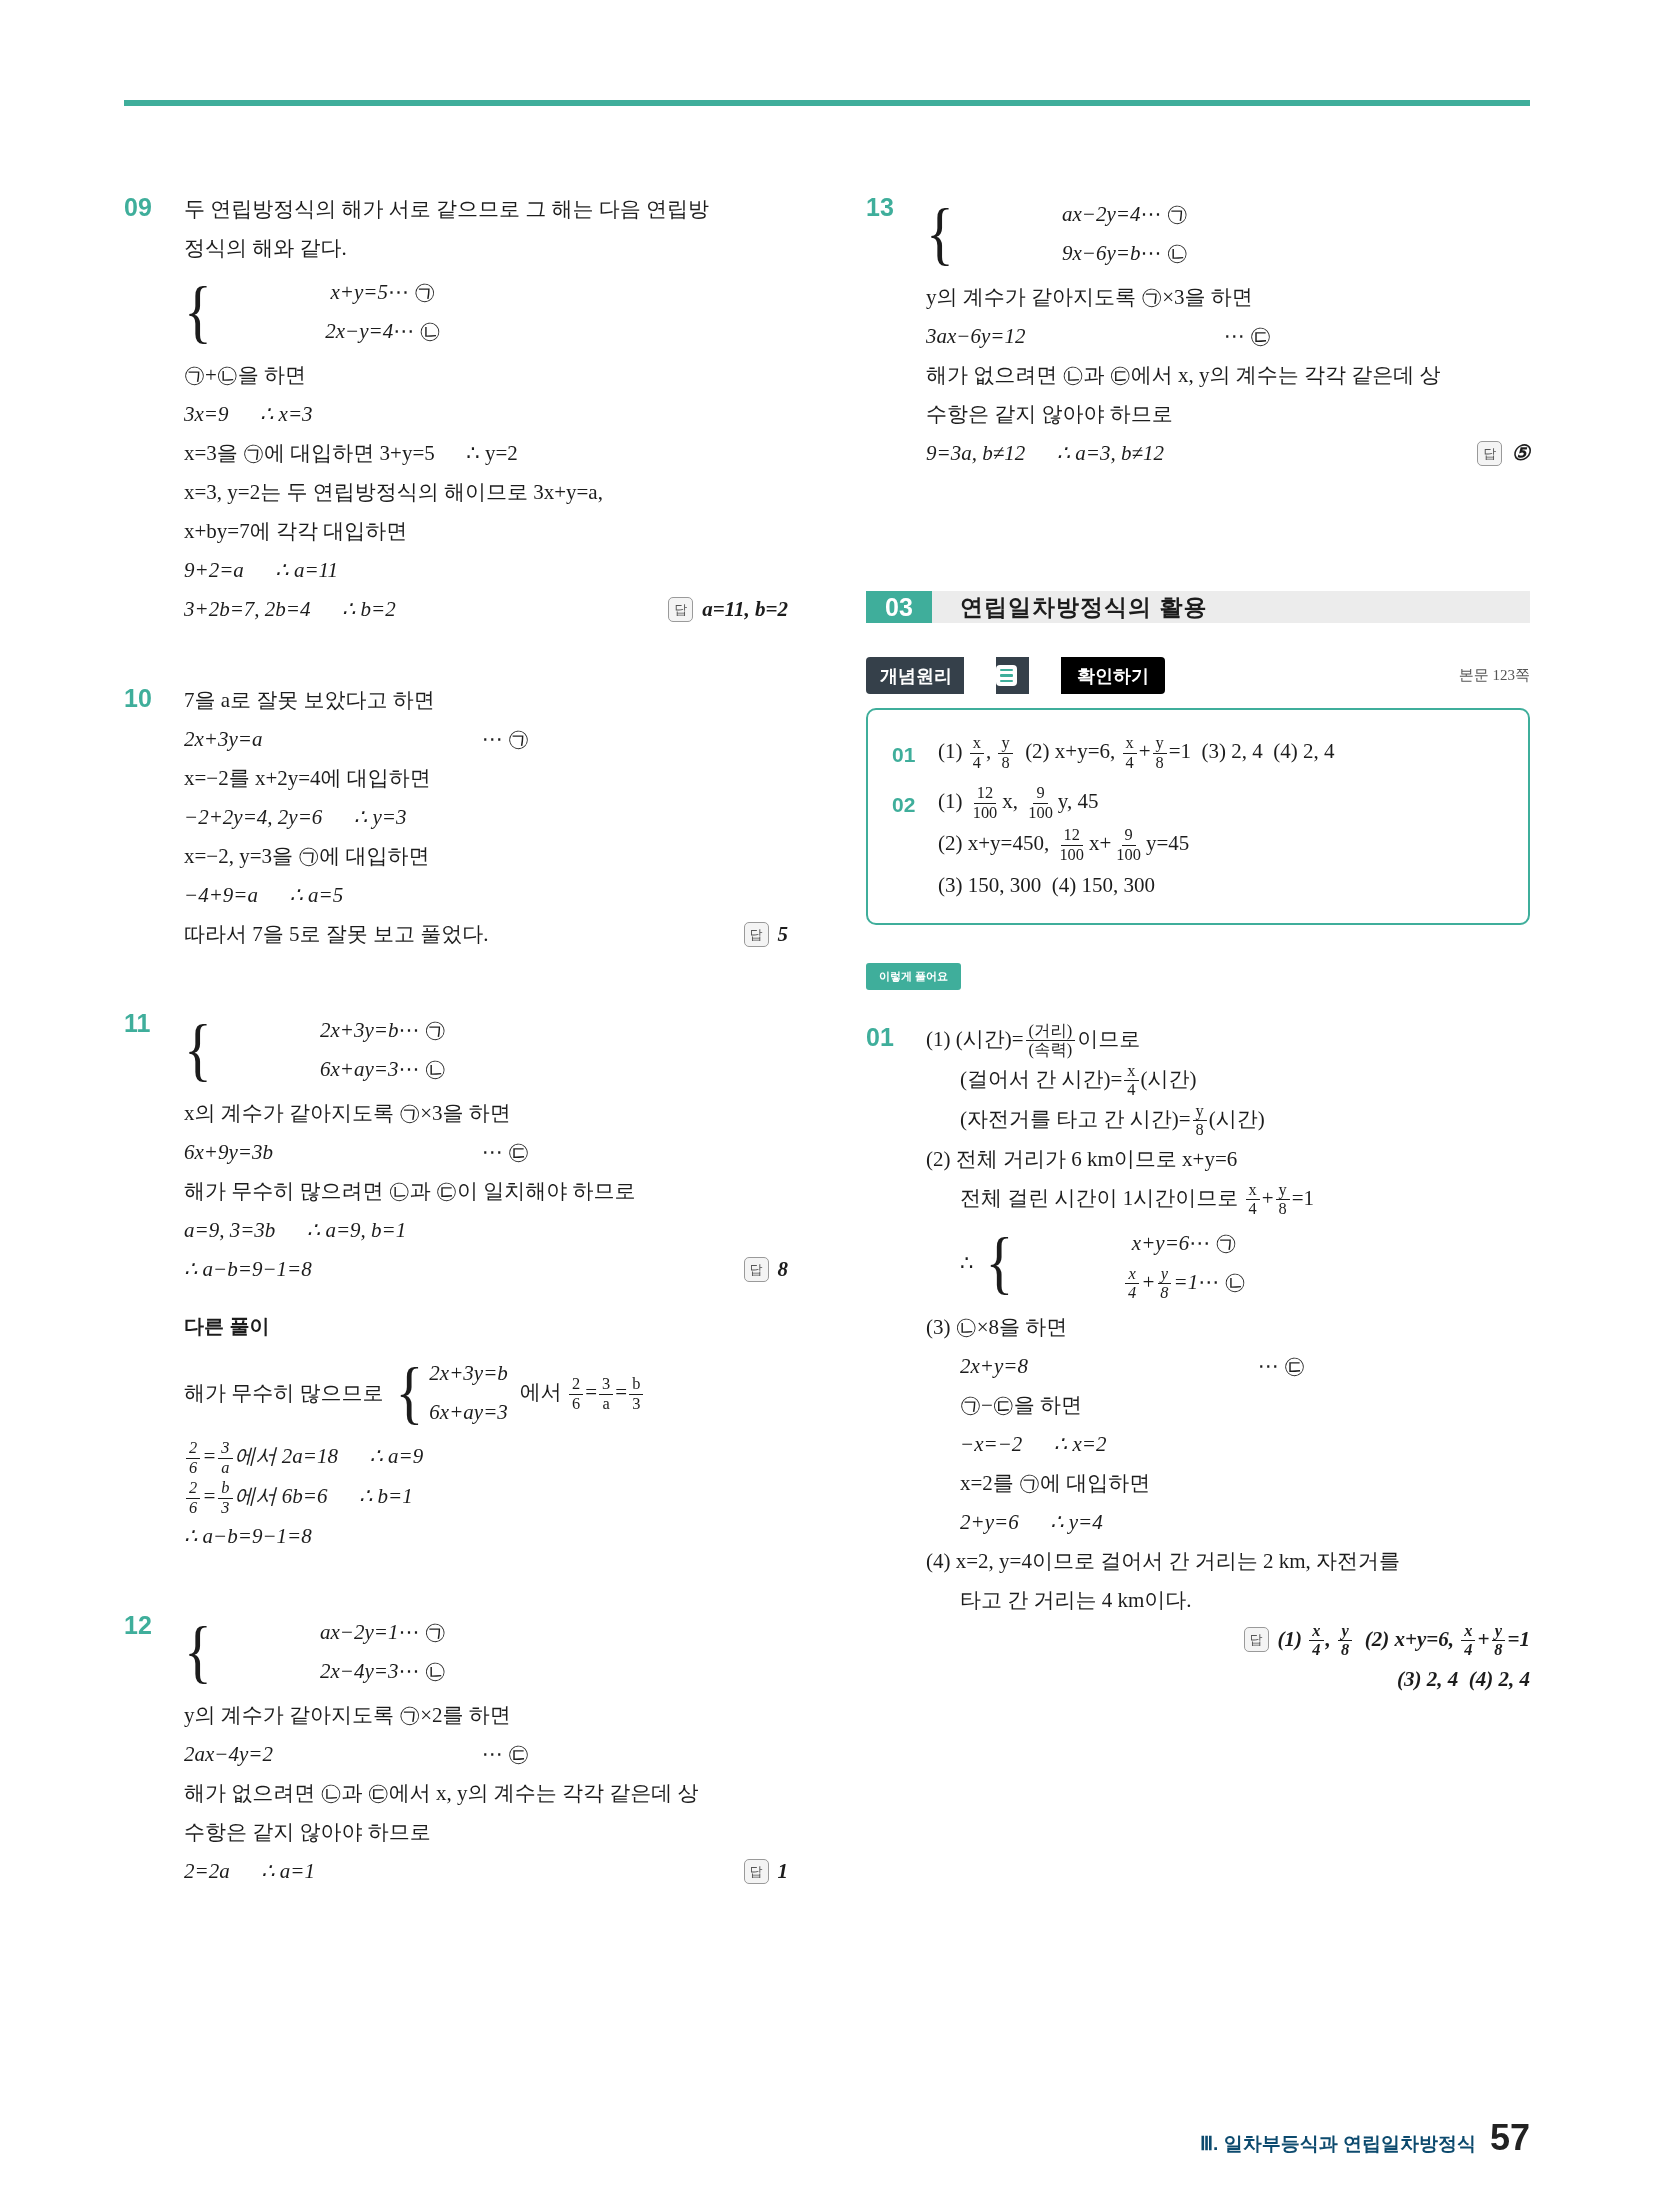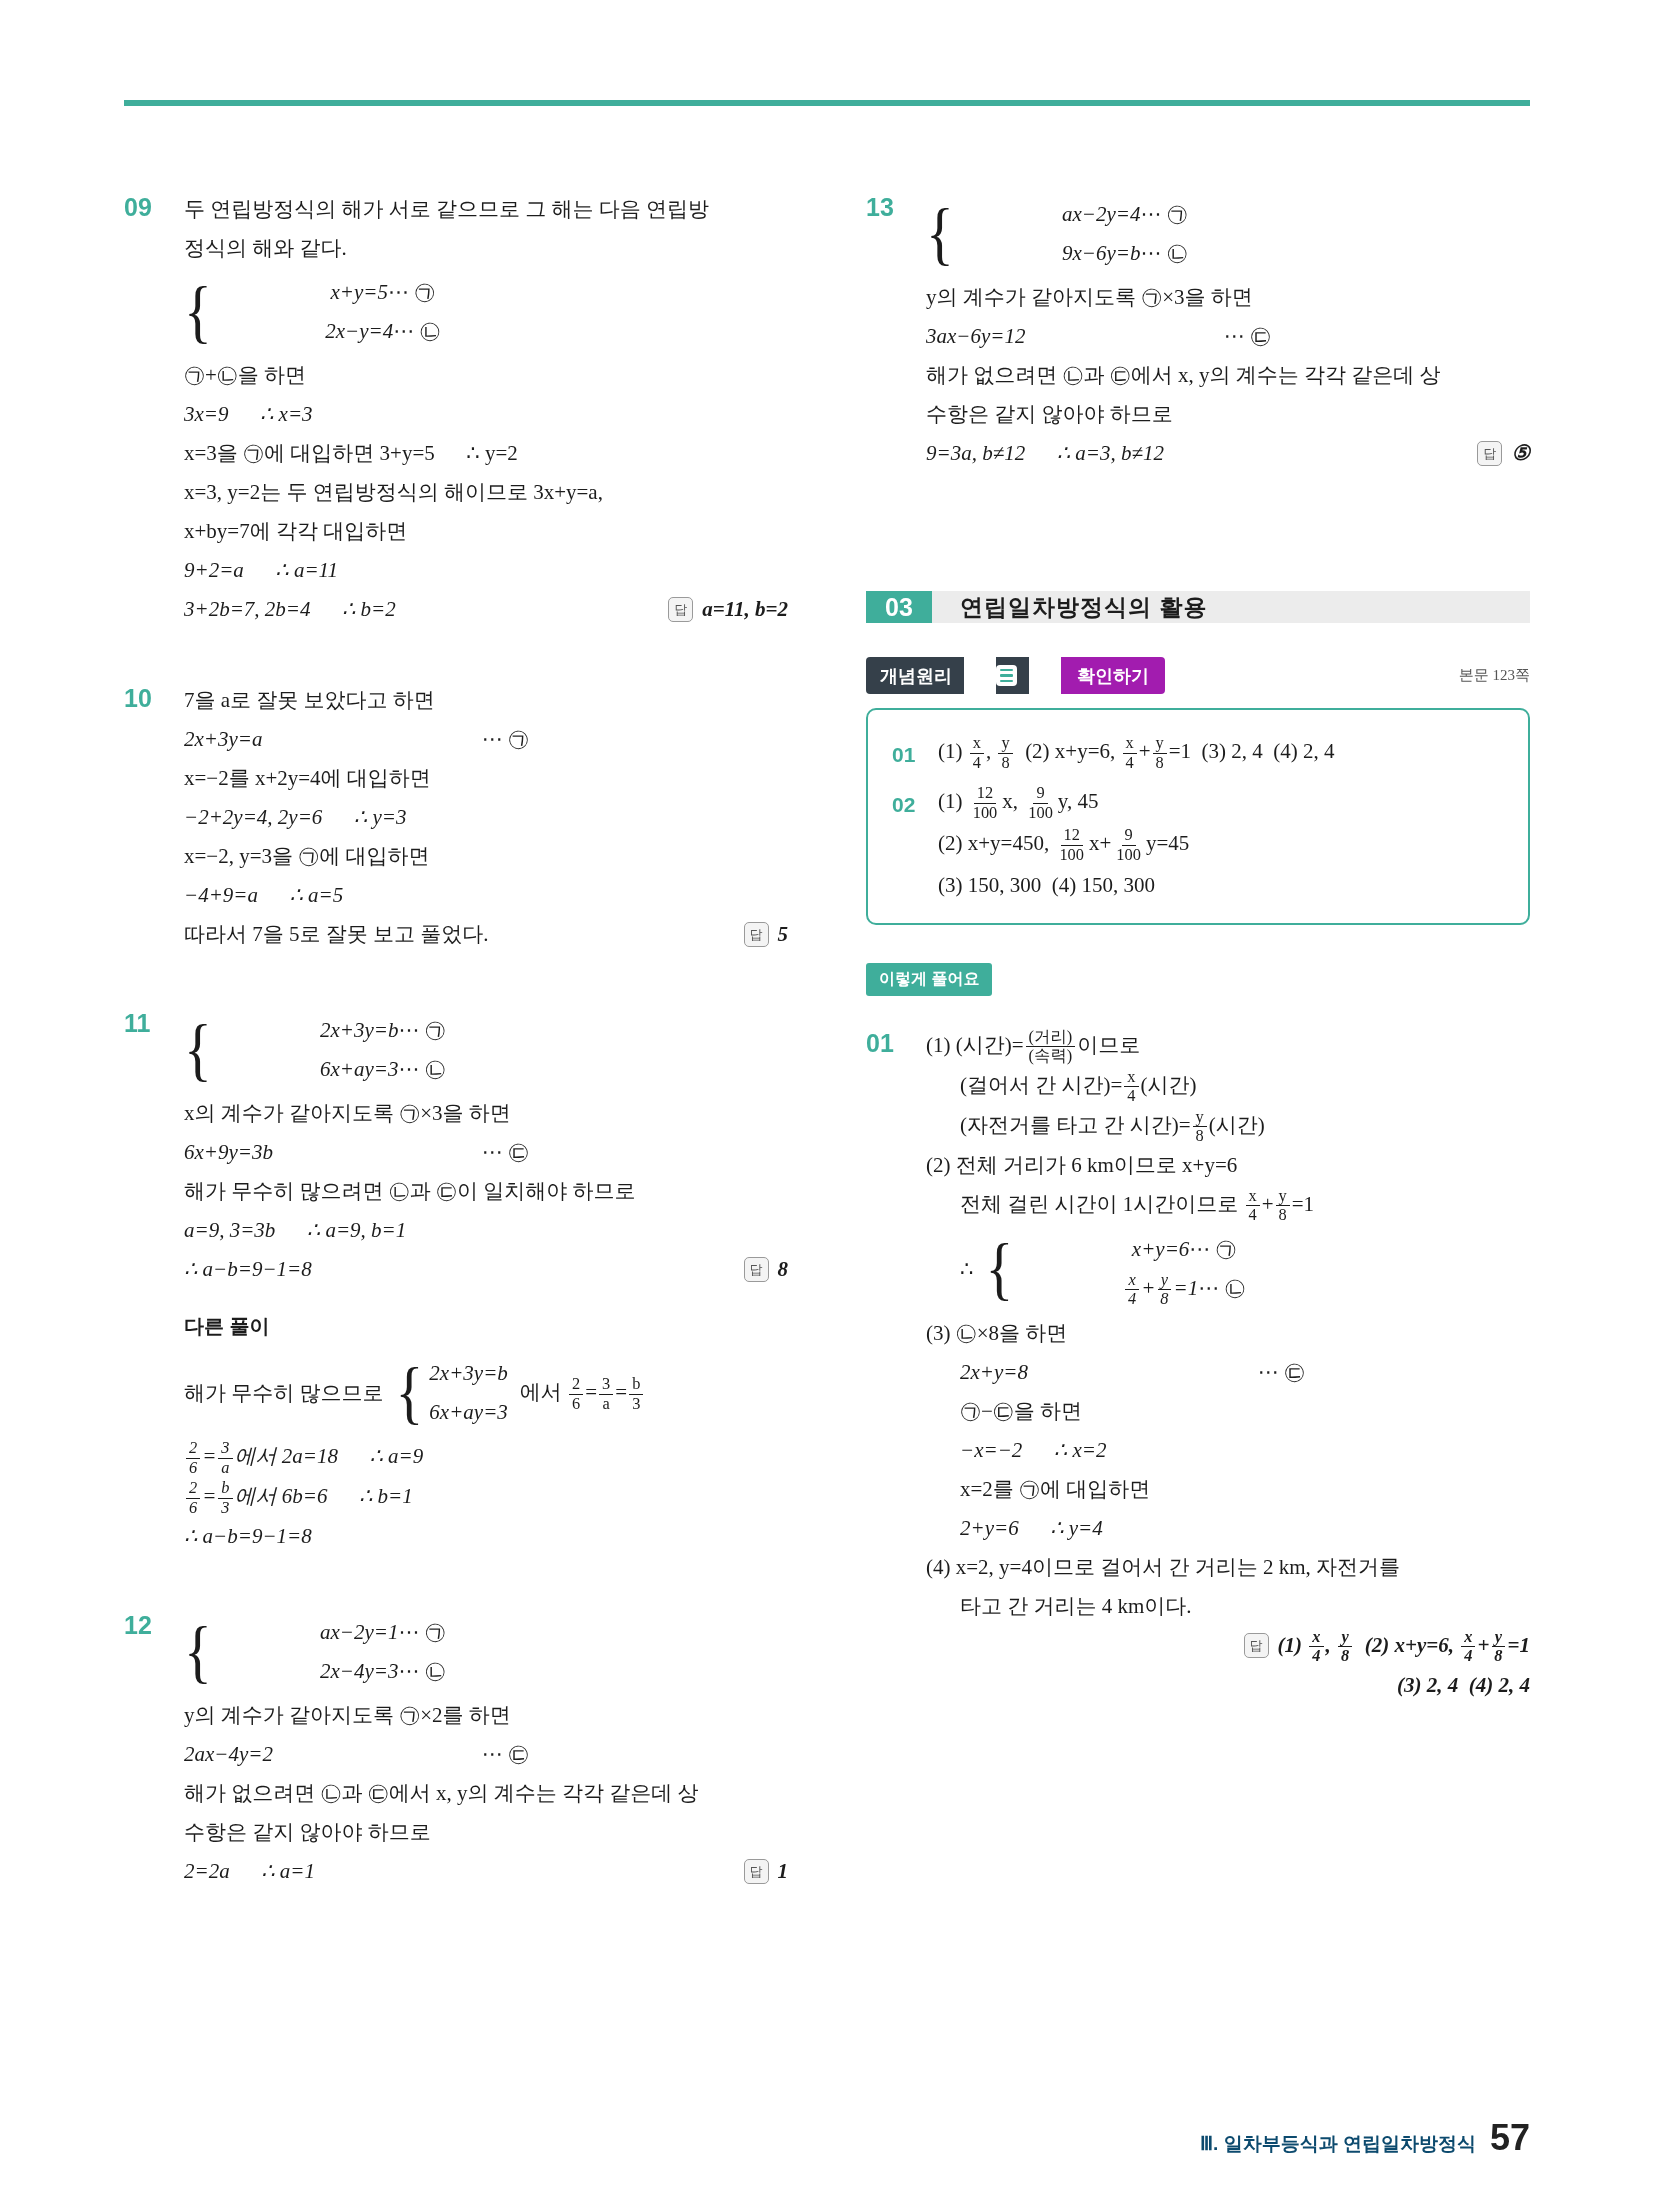--- a/index.html
+++ b/index.html
@@ -38,30 +38,30 @@
   .section-header{display:flex;height:32px;margin:118px 0 34px;font-family:"Liberation Sans",sans-serif;}
   .section-num{flex:0 0 66px;background:#3fae9b;color:#fff;font-weight:bold;font-size:25px;display:flex;align-items:center;justify-content:center;}
   .section-title{flex:1;background:#ececec;font-weight:bold;font-size:23px;display:flex;align-items:center;padding-left:28px;letter-spacing:1px;color:#1c1c1c;}
   
   .check-header{display:flex;justify-content:space-between;align-items:center;margin-bottom:14px;}
   .badge{display:inline-flex;height:37px;border-radius:4px;overflow:hidden;font-family:"Liberation Sans",sans-serif;font-weight:bold;font-size:18px;color:#fff;gap:32px;}
   .badge-dark{background:#35404a;display:flex;align-items:center;padding:0 12px 0 14px;}
   .badge-iconwrap{background:#35404a;display:flex;align-items:center;padding-right:12px;}
   .badge-icon{width:21px;height:21px;background:#fff;border-radius:4px;display:flex;flex-direction:column;justify-content:center;gap:3px;padding:0 4px;}
   .badge-icon span{height:2.5px;background:#3fae9b;border-radius:1px;}
-  .badge-teal{background:#a21caf;display:flex;align-items:center;padding:4px 16px;}
+  .badge-teal{background:#000000;display:flex;align-items:center;padding:4px 16px;}
   .page-ref{font-family:Liberation Serif, serif;font-size:15px;color:#555;}
   
   .check-box{border:2px solid #3fae9b;border-radius:10px;padding:20px 24px 16px;margin-bottom:34px;}
   .check-item{display:flex;}
   .check-num{flex:0 0 46px;color:#3fae9b;font-family:"Liberation Sans",sans-serif;font-weight:bold;font-size:21px;line-height:50px;}
   .check-body{flex:1;font-size:21px;}
   .check-line{line-height:1.65;margin:4px 0;white-space:pre-wrap;}
   
-  .solve-badge{display:inline-block;background:#3fae9b;color:#fff;font-family:"Liberation Sans",sans-serif;font-weight:bold;font-size:16px;padding:6px 13px;border-radius:3px;margin:4px 0 30px;}
+  .solve-badge{display:inline-block;background:#3fae9b;color:#fff;font-family:"Liberation Sans",sans-serif;font-weight:bold;font-size:11px;padding:6px 13px;border-radius:3px;margin:4px 0 30px;}
   
   .footer{position:absolute;right:124px;bottom:46px;display:flex;align-items:baseline;gap:14px;font-family:"Liberation Sans",sans-serif;}
   .chapter{color:#0c4a6e;font-weight:bold;font-size:19px;}
   .pageno{color:#222;font-weight:600;font-size:36px;}
 </style>
 </head>
 <body>
 
 <div class="page">
   <div class="top-rule"></div>

